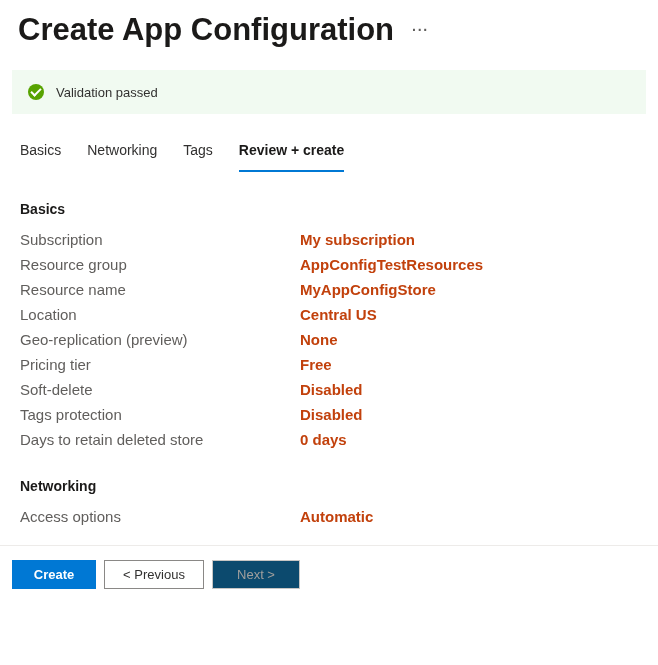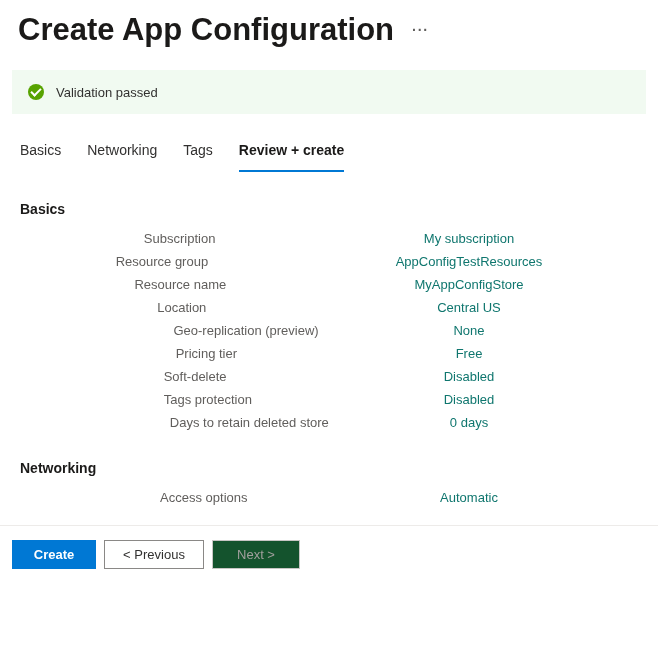--- a/index.html
+++ b/index.html
@@ -76,45 +76,44 @@
     .section { padding: 0 20px; }
     .section-heading {
       font-size: 14px;
       font-weight: 600;
       color: #1b1a19;
       margin-bottom: 14px;
     }
     .kv-row {
       display: flex;
       margin-bottom: 8px;
-      font-size: 13px;
-      justify-content: center;
+      font-size: 15px;
     }
     .kv-label { width: 280px; color: #605e5c; }
-    .kv-value { color: #0f766e; }
+    .kv-value { color: #c2410c; font-weight: bold; }
     .section + .section { margin-top: 30px; }
     .footer {
       border-top: 1px solid #edebe9;
       padding: 14px 12px;
       display: flex;
       gap: 8px;
       margin-top: 20px;
     }
     .btn {
       font-size: 13px;
       padding: 6px 4px;
       border: 1px solid #8a8886;
       background: #fff;
       cursor: pointer;
       font-family: inherit;
       min-width: 80px;
     }
     .btn.primary { background: #0078d4; border-color: #0078d4; color: #fff; font-weight: 600; min-width: 84px; }
     .btn.secondary { color: #323130; min-width: 100px; }
-    .btn.disabled { background: #14532d; border-color: #c8c6c4; color: #a19f9d; cursor: not-allowed; min-width: 88px; }
+    .btn.disabled { background: #0c4a6e; border-color: #c8c6c4; color: #a19f9d; cursor: not-allowed; min-width: 88px; }
   </style>
 </head>
 <body>
 
 <div class="header">
   <h1 class="page-title">Create App Configuration</h1>
   <span class="more-icon">···</span>
 </div>
 
 <div class="validation-banner">

